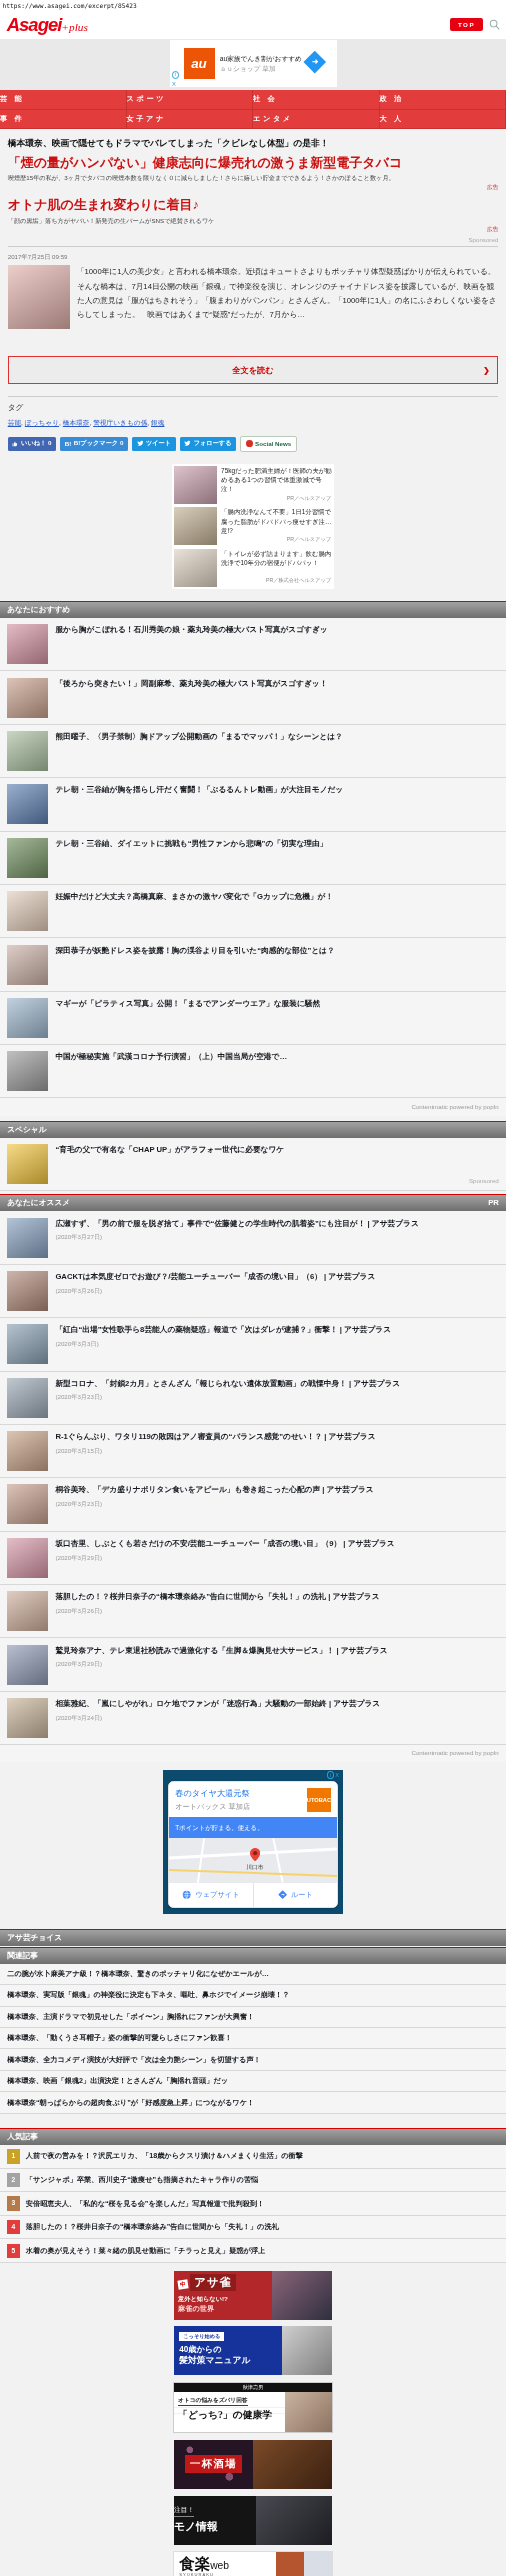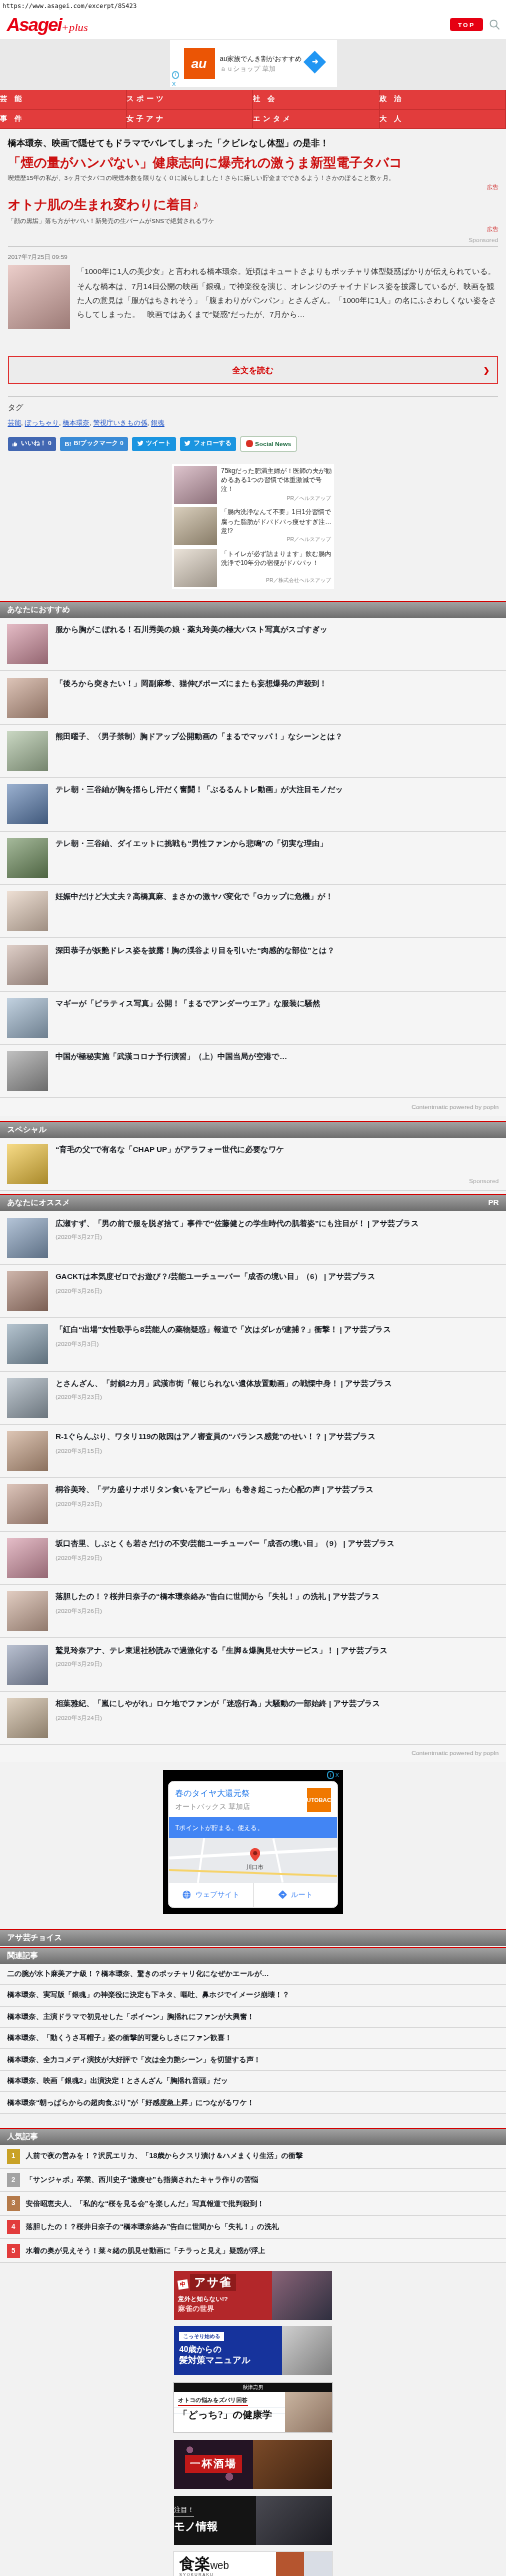--- a/index.html
+++ b/index.html
@@ -103,21 +103,21 @@
   .bn-mono .bnright{background:linear-gradient(135deg,#4a4a52,#1c1c22)}
   .bn-skw{background:#fff;border:0.5px solid #ddd}
   .bn-skw .lf{width:58%;padding:4.1px 5.2px}
   .bn-skw .t{font-family:"Liberation Serif",serif;font-size:15.5px;font-weight:bold;color:#111;line-height:1}
   .bn-skw .w{font-size:10.3px;color:#111}
   .bn-skw .r{font-size:4.1px;color:#555;letter-spacing:1px}
   .bn-skw .sub{font-size:5.2px;color:#333;margin-top:5.2px}
   .bn-skw .bnright{display:grid;grid-template-columns:1fr 1fr;grid-template-rows:1fr 1fr}
   .bn-skw .f1{background:#b5552f}.bn-skw .f2{background:#d9dde5}.bn-skw .f3{background:#7fae3f}.bn-skw .f4{background:#d94f4f}
   
-  .mapwrap{width:170px;margin:7.2px auto 14.4px;background:#000000;padding:11.3px 5.2px 6.2px;position:relative}
+  .mapwrap{width:170px;margin:7.2px auto 14.4px;background:#0c4a6e;padding:11.3px 5.2px 6.2px;position:relative}
   .mapix{position:absolute;top:2.1px;right:4.1px;font-size:5.7px;color:#29a3d8}
   .mapcard{border:0.5px solid #e3e3e3;border-radius:5.2px;box-shadow:0 0.5px 2.1px rgba(0,0,0,.18);overflow:hidden;background:#fff}
   .mchead{padding:6.2px 6.2px 5.2px;position:relative}
   .mctitle{color:var(--maplink);font-size:8.2px;cursor:pointer}
   .mcstore{color:#8a8a8a;font-size:7.2px;margin-top:3.1px}
   .mclogo{position:absolute;right:6.2px;top:6.2px;width:24px;height:24px;color:#fff;font-weight:bold;font-size:5.7px;display:flex;align-items:center;justify-content:center}
   .mcbanner{background:#4285f4;color:#fff;font-size:6.4px;padding:5.2px 6.2px;line-height:1.6}
   .mcmap{height:45px;background:#e8eaed;position:relative;overflow:hidden}
   .road{position:absolute;background:#fff}
   .roady{position:absolute;background:#f6d36a}
@@ -263,21 +263,21 @@
   <div class="bar">
       <span>あなたにおすすめ</span>
     </div>
   <div>
     <div class="item">
         <div class="thumb ph" style="background-color: rgb(212, 146, 162);"></div>
         <div class="ititle">服から胸がこぼれる！石川秀美の娘・薬丸玲美の極大バスト写真がスゴすぎッ</div>
       </div>
     <div class="item">
         <div class="thumb ph" style="background-color: rgb(200, 160, 140);"></div>
-        <div class="ititle">「後ろから突きたい！」岡副麻希、猫伸びポーズにまたも妄想爆発の声殺到！</div>
+        <div class="ititle">「後ろから突きたい！」岡副麻希、薬丸玲美の極大バスト写真がスゴすぎッ！</div>
       </div>
     <div class="item">
         <div class="thumb ph" style="background-color: rgb(169, 191, 158);"></div>
         <div class="ititle">熊田曜子、〈男子禁制〉胸ドアップ公開動画の「まるでマッパ！」なシーンとは？</div>
       </div>
     <div class="item">
         <div class="thumb ph" style="background-color: rgb(93, 128, 178);"></div>
         <div class="ititle">テレ朝・三谷紬が胸を揺らし汗だく奮闘！「ぶるるんトレ動画」が大注目モノだッ</div>
       </div>
     <div class="item">
@@ -336,21 +336,21 @@
     <div class="item">
         <div class="thumb ph" style="background-color: rgb(136, 160, 178);"></div>
         <div>
           <div class="ititle">「紅白“出場”女性歌手ら8芸能人の薬物疑惑」報道で「次はダレが逮捕？」衝撃！ | アサ芸プラス</div>
           <div class="idate">(2020年3月3日)</div>
         </div>
       </div>
     <div class="item">
         <div class="thumb ph" style="background-color: rgb(154, 168, 180);"></div>
         <div>
-          <div class="ititle">とさんざん、「封鎖2カ月」武漢市街「報じられない遺体放置動画」の戦慄中身！ | アサ芸プラス</div>
+          <div class="ititle">新型コロナ、「封鎖2カ月」とさんざん「報じられない遺体放置動画」の戦慄中身！ | アサ芸プラス</div>
           <div class="idate">(2020年3月23日)</div>
         </div>
       </div>
     <div class="item">
         <div class="thumb ph" style="background-color: rgb(200, 162, 135);"></div>
         <div>
           <div class="ititle">R-1ぐらんぷり、ワタリ119の敗因はアノ審査員の“バランス感覚”のせい！？ | アサ芸プラス</div>
           <div class="idate">(2020年3月15日)</div>
         </div>
       </div>

